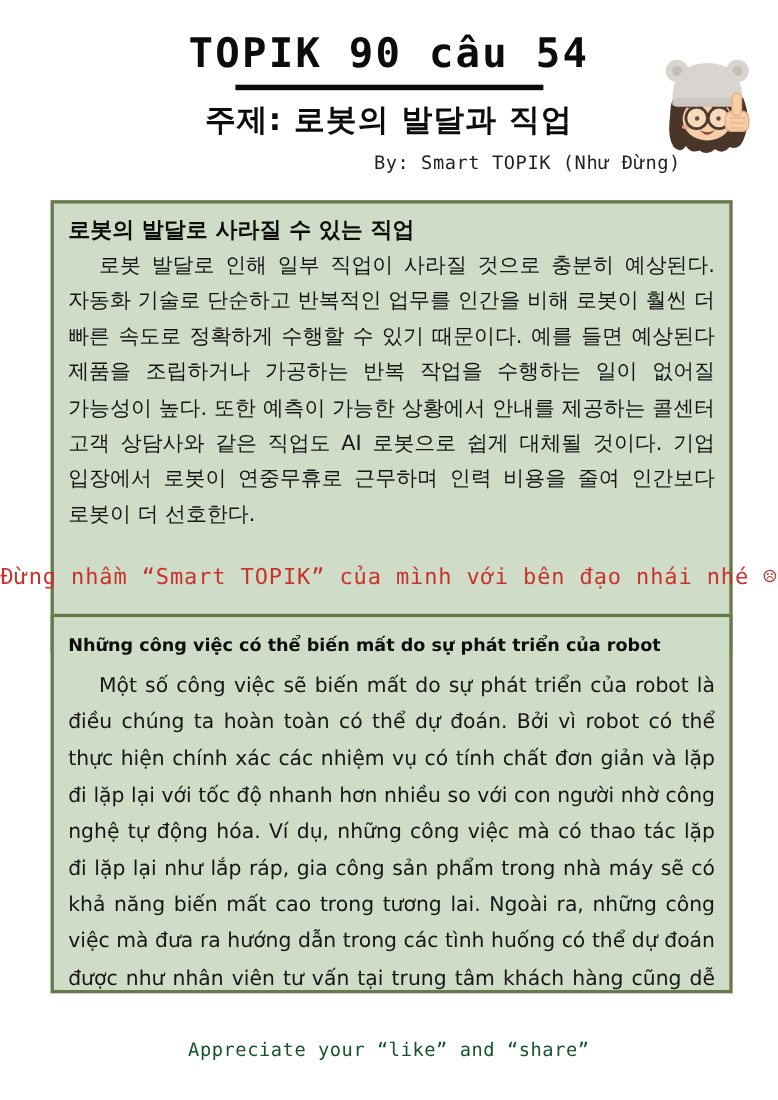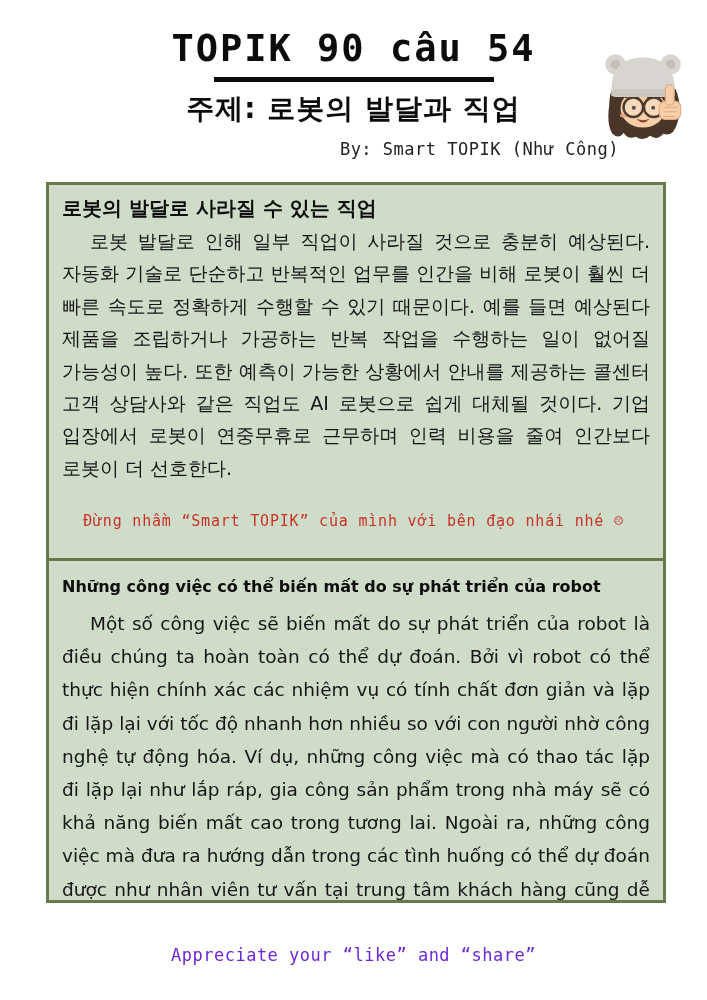--- a/index.html
+++ b/index.html
@@ -48,40 +48,40 @@
   .box-body {
     margin-top:2px; font-size:19px; line-height:32.4px;
     text-align:justify; text-indent:28px; color:#161616; word-break:keep-all;
   }
   .box--viet .box-title { font-size:16px; line-height:36px; }
   .box--viet .box-body  { font-size:18.5px; line-height:33.2px; word-break:normal; }
 
   .notice {
     position:absolute; top:512px; left:0; right:0; z-index:2; text-align:center;
     font-family:"DejaVu Sans Mono", "Liberation Mono", monospace;
-    font-size:15px; letter-spacing:.8px; color:#c9322b; white-space:nowrap;
+    font-size:20px; letter-spacing:.8px; color:#c9322b; white-space:nowrap;
   }
   .footer {
     position:absolute; top:945px; left:0; right:0; z-index:2; text-align:center;
     font-family:"DejaVu Sans Mono", "Liberation Mono", monospace;
-    font-size:17px; letter-spacing:.5px; color:#6d28d9; white-space:nowrap;
+    font-size:17px; letter-spacing:.5px; color:#14532d; white-space:nowrap;
   }
 </style>
 </head>
 <body>
 
 <div class="page">
 
   <div class="watermark">Smart</div>
 
   <div class="header">
     <div class="title">TOPIK 90 câu 54</div>
     <div class="title-rule"></div>
     <div class="subtitle">주제: 로봇의 발달과 직업</div>
-    <div class="byline">By: Smart TOPIK (Như Công)</div>
+    <div class="byline">By: Smart TOPIK (Như Đừng)</div>
   </div>
 
   <div class="avatar">
     <svg viewBox="0 0 104 88" xmlns="http://www.w3.org/2000/svg">
 
       <path d="M22 38 Q14 70 22 82 Q28 88 33 81 Q37 88 45 85 Q52 90 59 84 Q66 89 72 82 Q80 85 84 76 Q92 58 84 38 Z" fill="#4a3628"></path>
       <ellipse cx="52" cy="50" rx="33" ry="29" fill="#4a3628"></ellipse>
 
       <ellipse cx="52" cy="57" rx="22" ry="19" fill="#f6cfa8"></ellipse>
 

